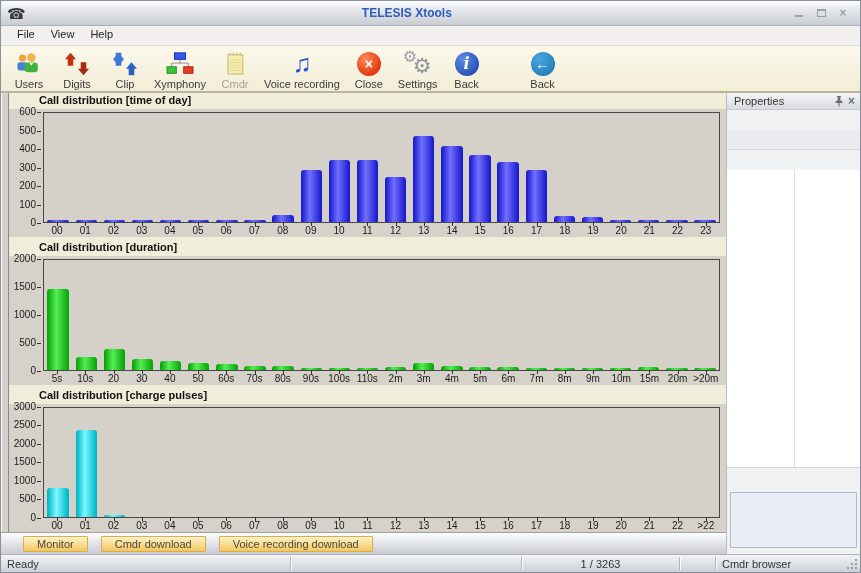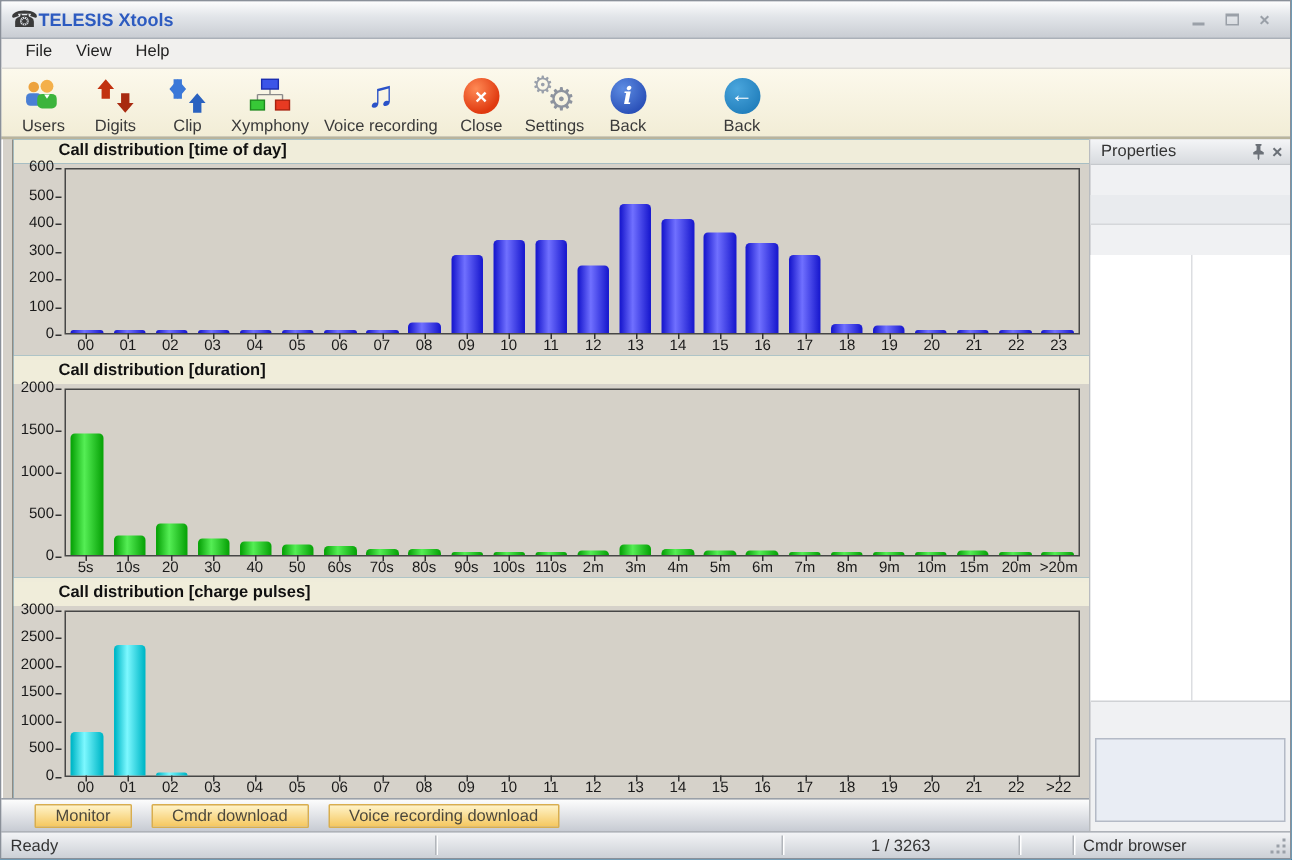--- a/index.html
+++ b/index.html
@@ -4,21 +4,21 @@
 <style>
   * { box-sizing:border-box; margin:0; padding:0; }
   html,body { width:861px; height:573px; overflow:hidden; }
   body { font-family:"Liberation Sans",sans-serif; background:#cfd3d9; }
   .window { width:861px; height:573px; display:flex; flex-direction:column; border:1px solid #8a9099; }
 
   
   .titlebar { height:25px; flex:0 0 25px; display:flex; align-items:center; padding:0 6px;
     background:linear-gradient(#fdfdfd,#e3e6ea 40%,#c9cdd3); border-bottom:1px solid #aab0b8; }
   .app-icon { font-size:15px; color:#3a3a3a; line-height:1; }
-  .titlebar .title { flex:1; color:#2d5bc0; font-weight:bold; font-size:12px; }
+  .titlebar .title { flex:1; text-align:center; color:#2d5bc0; font-weight:bold; font-size:12px; }
   .winbtn { width:22px; text-align:center; color:#9aa0a8; font-weight:bold; font-size:12px; cursor:default;
     display:flex; align-items:center; justify-content:center; height:18px; }
   .min-glyph { width:8px; height:2px; background:#9aa0a8; margin-top:6px; }
   .max-glyph { width:9px; height:8px; border:1px solid #9aa0a8; border-top:2px solid #9aa0a8; }
 
   
   .menubar { height:20px; flex:0 0 20px; display:flex; align-items:flex-start; background:#f1f0ee;
     border-bottom:1px solid #dddbd6; font-size:11px; color:#222; padding-left:8px; }
   .menu-item { padding:2px 8px; cursor:default; }
 
@@ -40,21 +40,21 @@
   .gears { position:relative; width:30px; height:28px; color:#9aa0ab; }
   .gears span:first-child { position:absolute; left:0; top:-3px; font-size:16px; }
   .gears span:last-child { position:absolute; right:1px; top:4px; font-size:21px; color:#8d939e; }
 
   
   .main { flex:1; display:flex; min-height:0; }
   .left-col { width:725px; flex:0 0 725px; display:flex; flex-direction:column; }
   .charts-row { flex:1; display:flex; min-height:0; }
   .side-strip { width:8px; flex:0 0 8px; background:#d6d2ca;
     border-right:1px solid #8f8b82; border-left:1px solid #fff; }
-  .charts { flex:1; display:flex; flex-direction:column; background:#0369a1; min-width:0; }
+  .charts { flex:1; display:flex; flex-direction:column; background:#0ea5e9; min-width:0; }
 
   .chart-section { flex:1; display:flex; flex-direction:column; min-height:0; }
   .chart-section + .chart-section { border-top:3px solid #efecda; }
   .chart-title { height:16px; flex:0 0 16px; background:#f0edda; font-weight:bold; font-size:11px;
     padding:1px 0 0 30px; color:#101010; }
   .chart-body { flex:1; min-height:0; background:#d6d2ca; display:grid;
     grid-template-columns:34px 1fr 6px; grid-template-rows:1fr 13px; padding-top:3px; padding-bottom:1px; }
   .y-axis { grid-row:1; grid-column:1; position:relative; font-size:10px; color:#1a1a1a; }
   .y-label { position:absolute; right:7px; transform:translateY(50%); line-height:10px; }
   .y-label::after { content:""; position:absolute; right:-5px; top:50%; width:4px; height:1px; background:#333; }
@@ -157,20 +157,41 @@
       <div class="tb-btn">
         <span class="tb-icon">
           <svg width="32" height="26" viewBox="0 0 32 28">
             <path d="M16 9v4 M7 13h18 M7 13v4 M25 13v4" stroke="#8a8a8a" fill="none"></path>
             <rect x="10" y="2" width="12" height="7" fill="#3b55e8" stroke="#1a2db0"></rect>
             <rect x="2" y="17" width="10" height="7" fill="#37c837" stroke="#1e8a1e"></rect>
             <rect x="20" y="17" width="10" height="7" fill="#e83a22" stroke="#a82310"></rect>
           </svg>
         </span>
         <span class="tb-label">Xymphony</span>
+      </div>
+      <div class="tb-btn disabled">
+        <span class="tb-icon">
+          <svg width="28" height="27" viewBox="0 0 32 30">
+            <rect x="8" y="5" width="17" height="22" fill="#f6efad" stroke="#b9ac6a"></rect>
+            <g stroke="#c8bd80">
+              <line x1="10" y1="2" x2="10" y2="6"></line>
+              <line x1="14" y1="2" x2="14" y2="6"></line>
+              <line x1="18" y1="2" x2="18" y2="6"></line>
+              <line x1="22" y1="2" x2="22" y2="6"></line>
+            </g>
+            <g stroke="#ddd49e">
+              <line x1="10" y1="11" x2="23" y2="11"></line>
+              <line x1="10" y1="14" x2="23" y2="14"></line>
+              <line x1="10" y1="17" x2="23" y2="17"></line>
+              <line x1="10" y1="20" x2="23" y2="20"></line>
+              <line x1="10" y1="23" x2="23" y2="23"></line>
+            </g>
+          </svg>
+        </span>
+        <span class="tb-label">Cmdr</span>
       </div>
       <div class="tb-btn">
         <span class="tb-icon">
           <span class="glyph" style="color:#2a52c8;font-size:25px">♫</span>
         </span>
         <span class="tb-label">Voice recording</span>
       </div>
       <div class="tb-btn">
         <span class="tb-icon">
           <span class="circle red">×</span>

